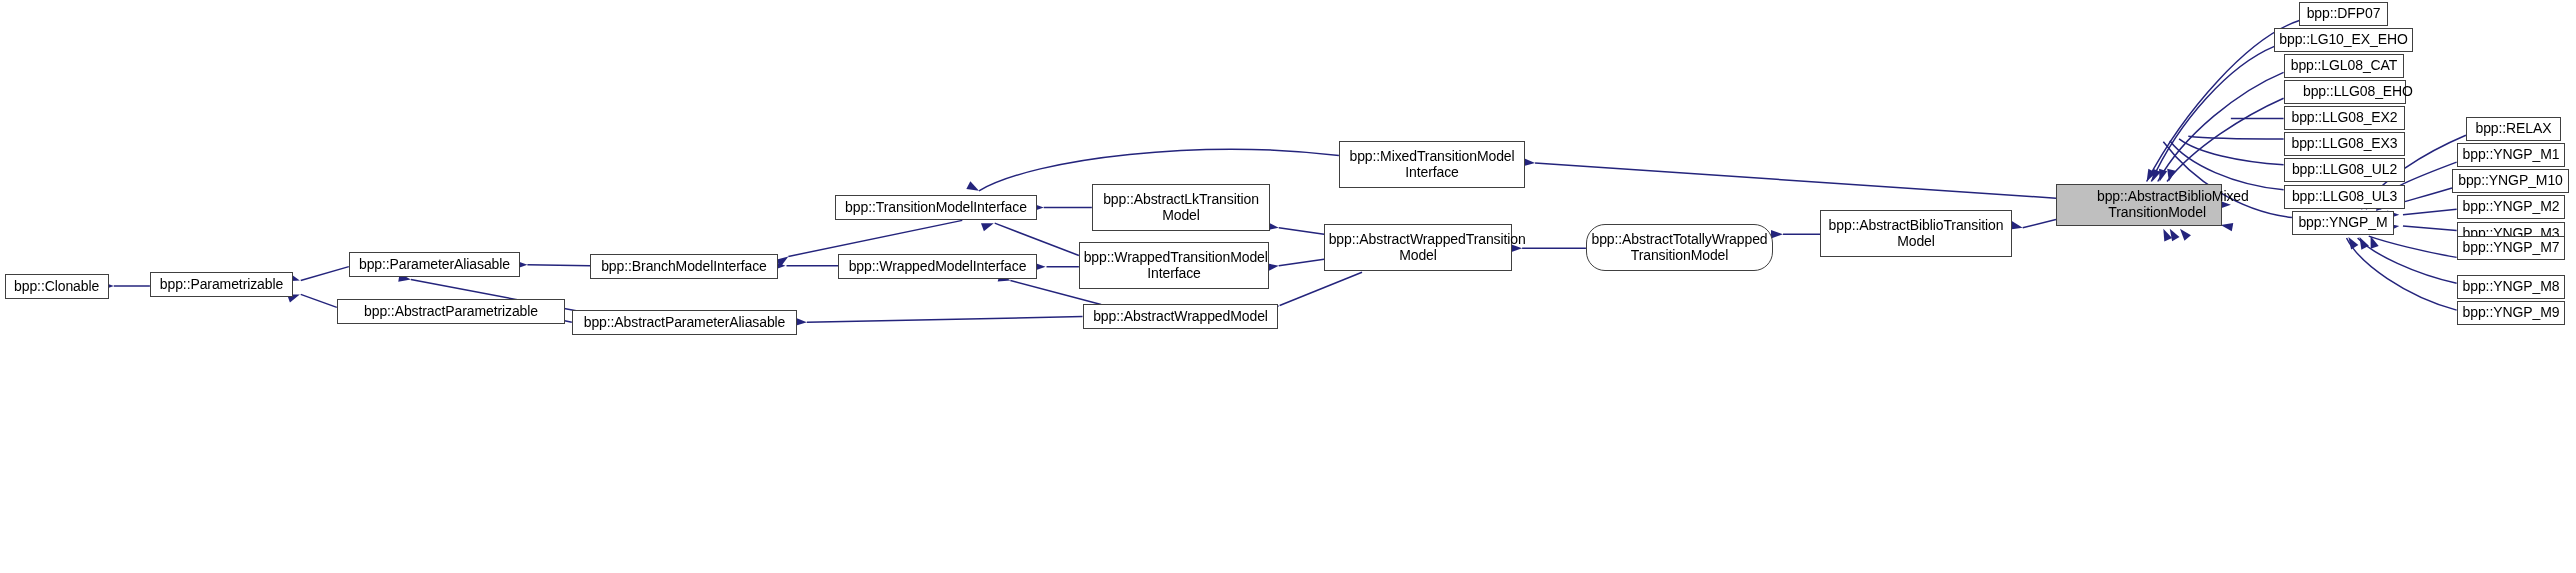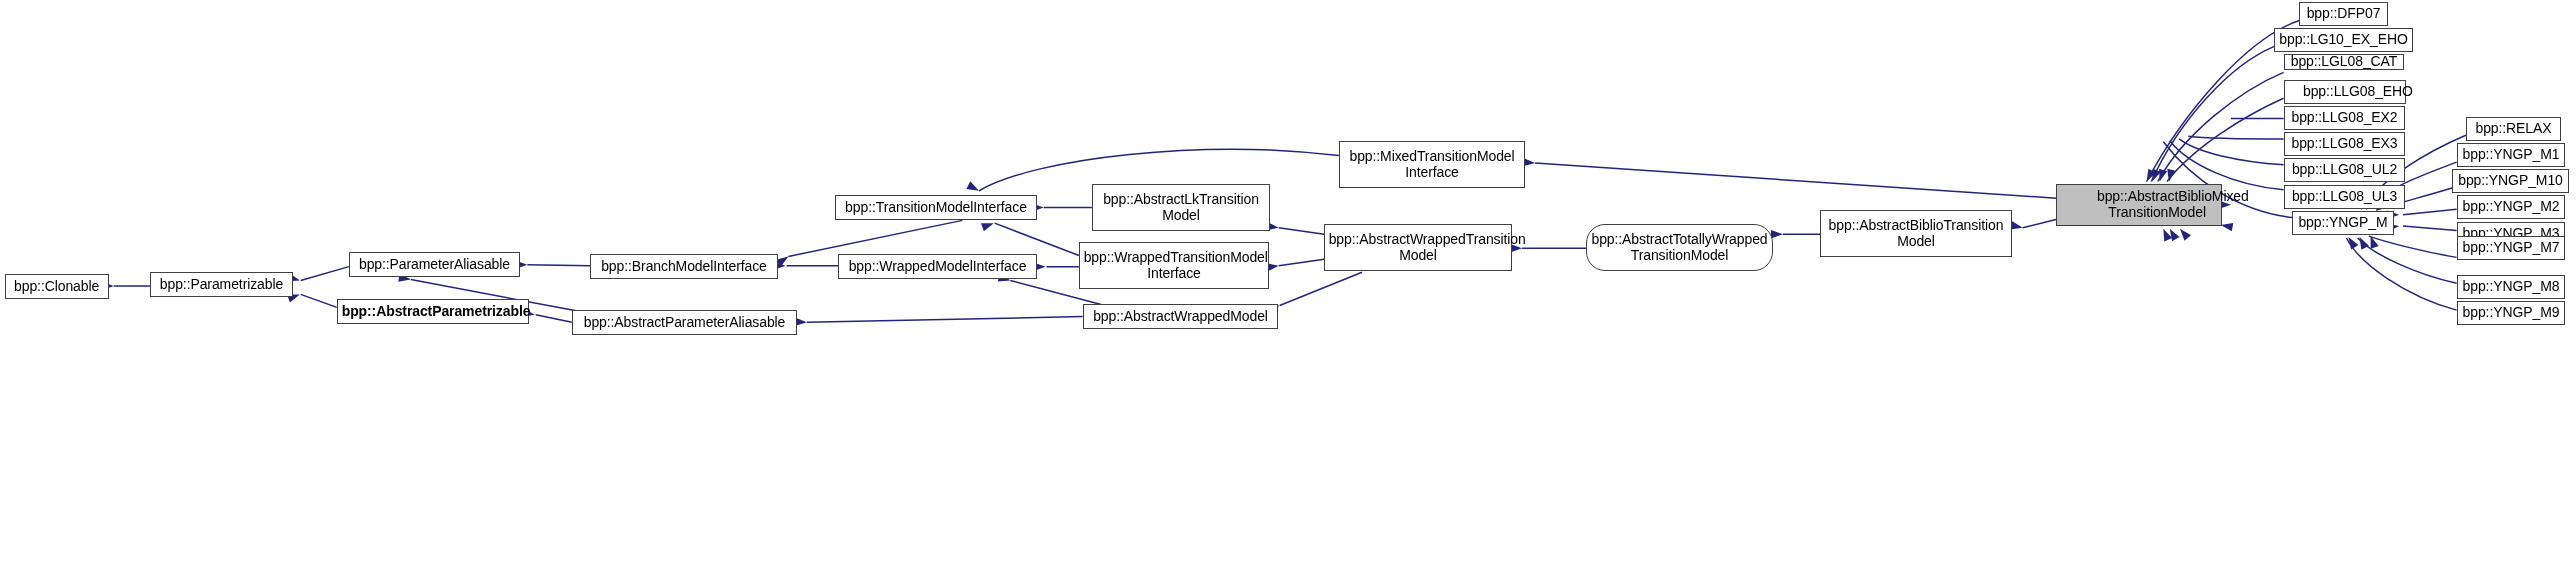--- a/index.html
+++ b/index.html
@@ -127,21 +127,21 @@
       <polygon points="0,0 13,-4.6 13,4.6" fill="#24247c" transform="translate(2572,227) rotate(290)"></polygon>
       <polygon points="0,0 13,-4.6 13,4.6" fill="#24247c" transform="translate(2593,232) rotate(180)"></polygon>
       <polygon points="0,0 13,-4.6 13,4.6" fill="#24247c" transform="translate(2593,244) rotate(172)"></polygon>
       <polygon points="0,0 13,-4.6 13,4.6" fill="#24247c" transform="translate(2562,255) rotate(70)"></polygon>
       <polygon points="0,0 13,-4.6 13,4.6" fill="#24247c" transform="translate(2550,256) rotate(62)"></polygon>
       <polygon points="0,0 13,-4.6 13,4.6" fill="#24247c" transform="translate(2538,256) rotate(58)"></polygon>
     </svg>
 <div class="node" style="left: 4.6px; top: 274px; width: 104px; height: 25px;"><span class="node-label">bpp::Clonable</span></div>
     <div class="node" style="left: 150px; top: 272px; width: 143px; height: 25px;"><span class="node-label">bpp::Parametrizable</span></div>
     <div class="node" style="left: 349px; top: 252px; width: 171px; height: 25px;"><span class="node-label">bpp::ParameterAliasable</span></div>
-    <div class="node" style="left: 337px; top: 299px; width: 192px; height: 25px; font-weight: bold;"><span class="node-label">bpp::AbstractParametrizable</span></div>
+    <div class="node" style="left: 337px; top: 299px; width: 228px; height: 25px;"><span class="node-label">bpp::AbstractParametrizable</span></div>
     <div class="node" style="left: 590px; top: 254px; width: 188px; height: 25px;"><span class="node-label">bpp::BranchModelInterface</span></div>
     <div class="node" style="left: 572px; top: 310px; width: 225px; height: 25px;"><span class="node-label">bpp::AbstractParameterAliasable</span></div>
     <div class="node" style="left: 835px; top: 195px; width: 202px; height: 25px;"><span class="node-label">bpp::TransitionModelInterface</span></div>
     <div class="node" style="left: 838px; top: 254px; width: 199px; height: 25px;"><span class="node-label">bpp::WrappedModelInterface</span></div>
     <div class="node" style="left: 1092px; top: 184px; width: 178px; height: 47px;"><span class="node-label">bpp::AbstractLkTransition
 Model</span></div>
     <div class="node" style="left: 1079px; top: 242px; width: 190px; height: 47px;"><span class="node-label">bpp::WrappedTransitionModel
 Interface</span></div>
     <div class="node" style="left: 1083px; top: 304px; width: 195px; height: 25px;"><span class="node-label">bpp::AbstractWrappedModel</span></div>
     <div class="node" style="left: 1339px; top: 141px; width: 186px; height: 47px;"><span class="node-label">bpp::MixedTransitionModel
@@ -149,21 +149,21 @@
     <div class="node" style="left: 1324px; top: 224px; width: 188px; height: 47px;"><span class="node-label">bpp::AbstractWrappedTransition
 Model</span></div>
     <div class="node" style="left: 1586px; top: 224px; width: 187px; height: 47px; border-radius: 19px;"><span class="node-label">bpp::AbstractTotallyWrapped
 TransitionModel</span></div>
     <div class="node" style="left: 1820px; top: 210px; width: 192px; height: 47px;"><span class="node-label">bpp::AbstractBiblioTransition
 Model</span></div>
     <div class="node highlight" style="left: 2056px; top: 184px; width: 166px; height: 42px; padding-left: 40px;"><span class="node-label">bpp::AbstractBiblioMixed
 TransitionModel</span></div>
     <div class="node" style="left: 2299px; top: 1.9px; width: 89px; height: 24px;"><span class="node-label">bpp::DFP07</span></div>
     <div class="node" style="left: 2274px; top: 28px; width: 139px; height: 24px;"><span class="node-label">bpp::LG10_EX_EHO</span></div>
-    <div class="node" style="left: 2284px; top: 54px; width: 120px; height: 16px;"><span class="node-label">bpp::LGL08_CAT</span></div>
+    <div class="node" style="left: 2284px; top: 54px; width: 120px; height: 24px;"><span class="node-label">bpp::LGL08_CAT</span></div>
     <div class="node" style="left: 2284px; top: 80px; width: 122px; height: 24px; padding-left: 18px;"><span class="node-label">bpp::LLG08_EHO</span></div>
     <div class="node" style="left: 2284px; top: 106px; width: 121px; height: 24px;"><span class="node-label">bpp::LLG08_EX2</span></div>
     <div class="node" style="left: 2284px; top: 132px; width: 121px; height: 24px;"><span class="node-label">bpp::LLG08_EX3</span></div>
     <div class="node" style="left: 2284px; top: 158px; width: 121px; height: 24px;"><span class="node-label">bpp::LLG08_UL2</span></div>
     <div class="node" style="left: 2284px; top: 185px; width: 121px; height: 24px;"><span class="node-label">bpp::LLG08_UL3</span></div>
     <div class="node" style="left: 2292px; top: 211px; width: 102px; height: 24px;"><span class="node-label">bpp::YNGP_M</span></div>
     <div class="node" style="left: 2466px; top: 117px; width: 95px; height: 24px;"><span class="node-label">bpp::RELAX</span></div>
     <div class="node" style="left: 2457px; top: 143px; width: 108px; height: 24px;"><span class="node-label">bpp::YNGP_M1</span></div>
     <div class="node" style="left: 2452px; top: 169px; width: 117px; height: 24px;"><span class="node-label">bpp::YNGP_M10</span></div>
     <div class="node" style="left: 2457px; top: 195px; width: 108px; height: 24px;"><span class="node-label">bpp::YNGP_M2</span></div>

